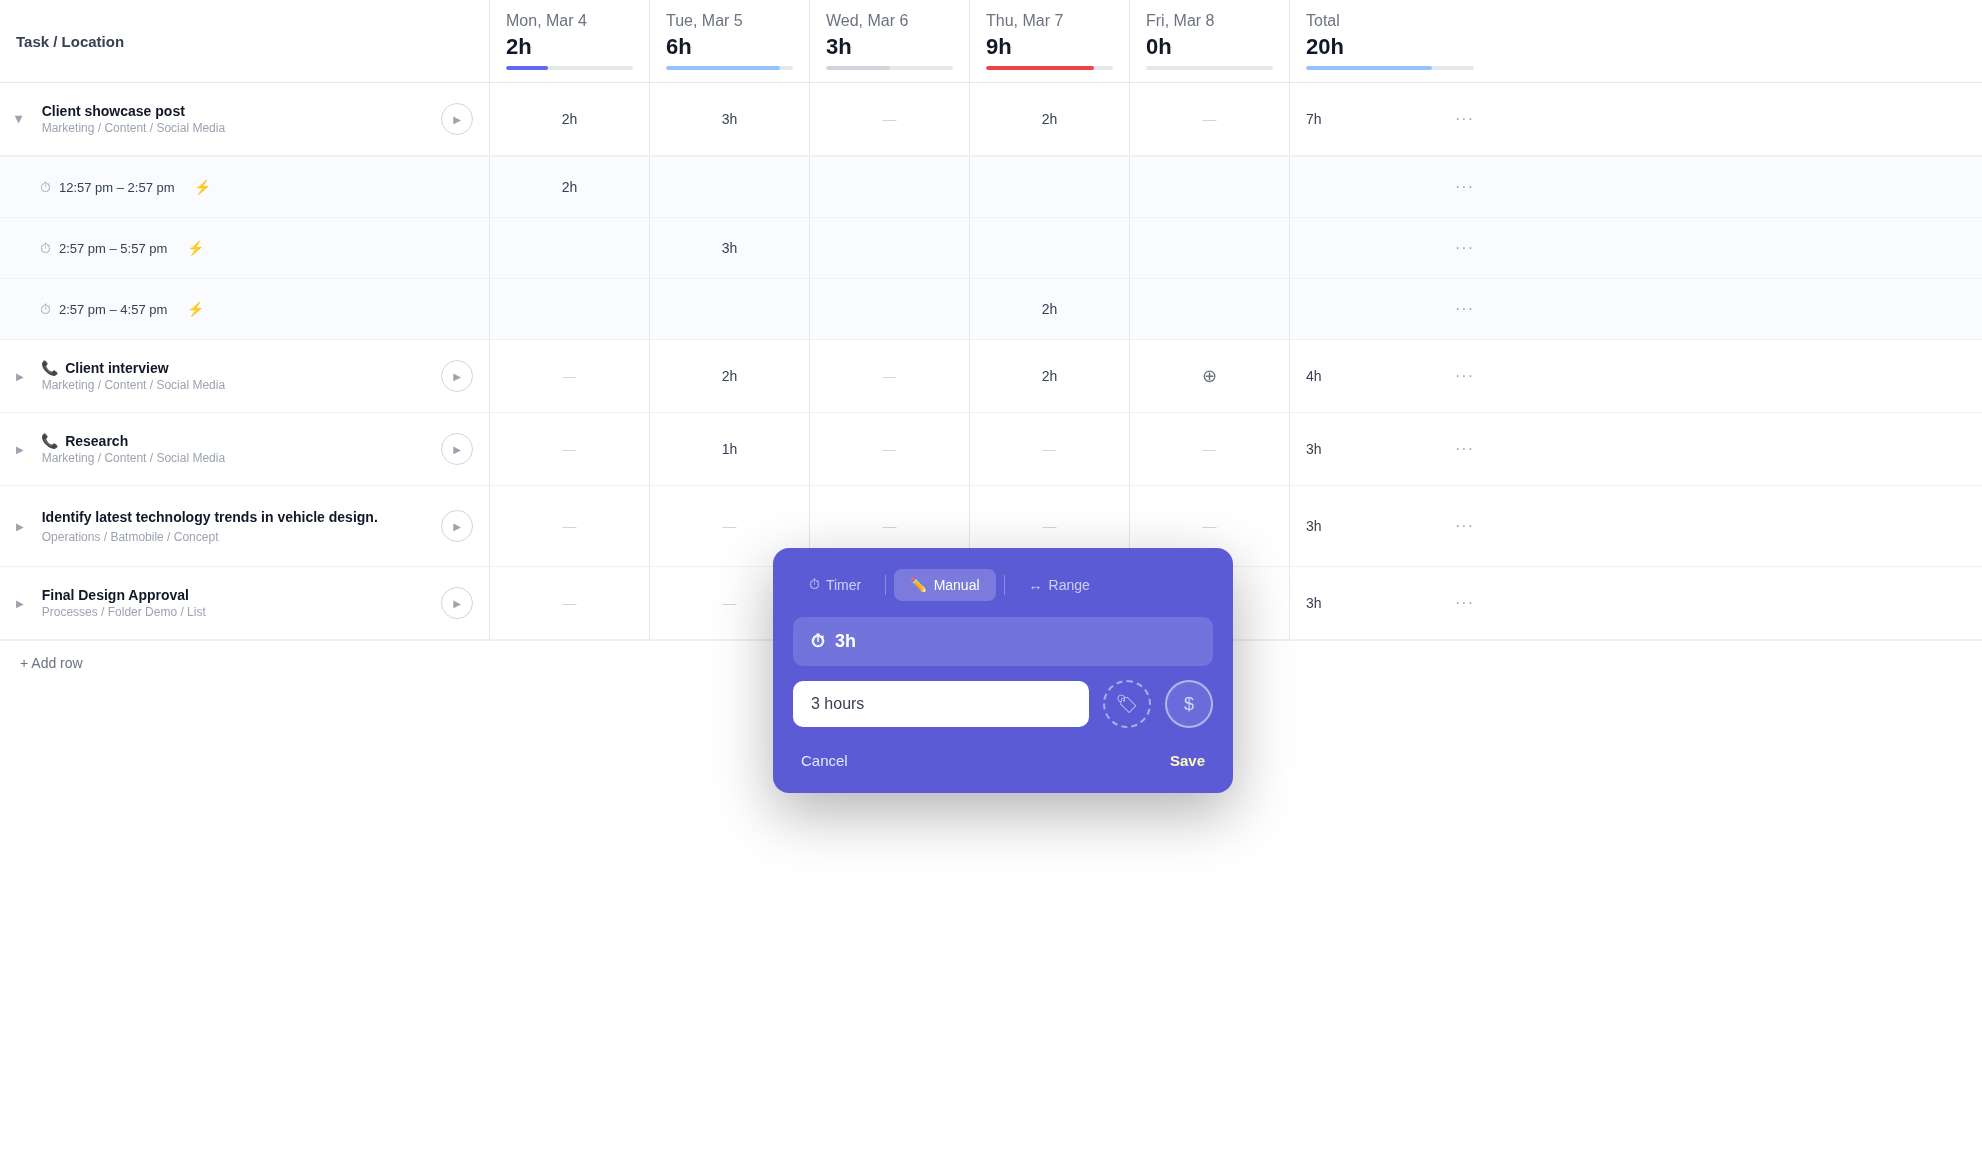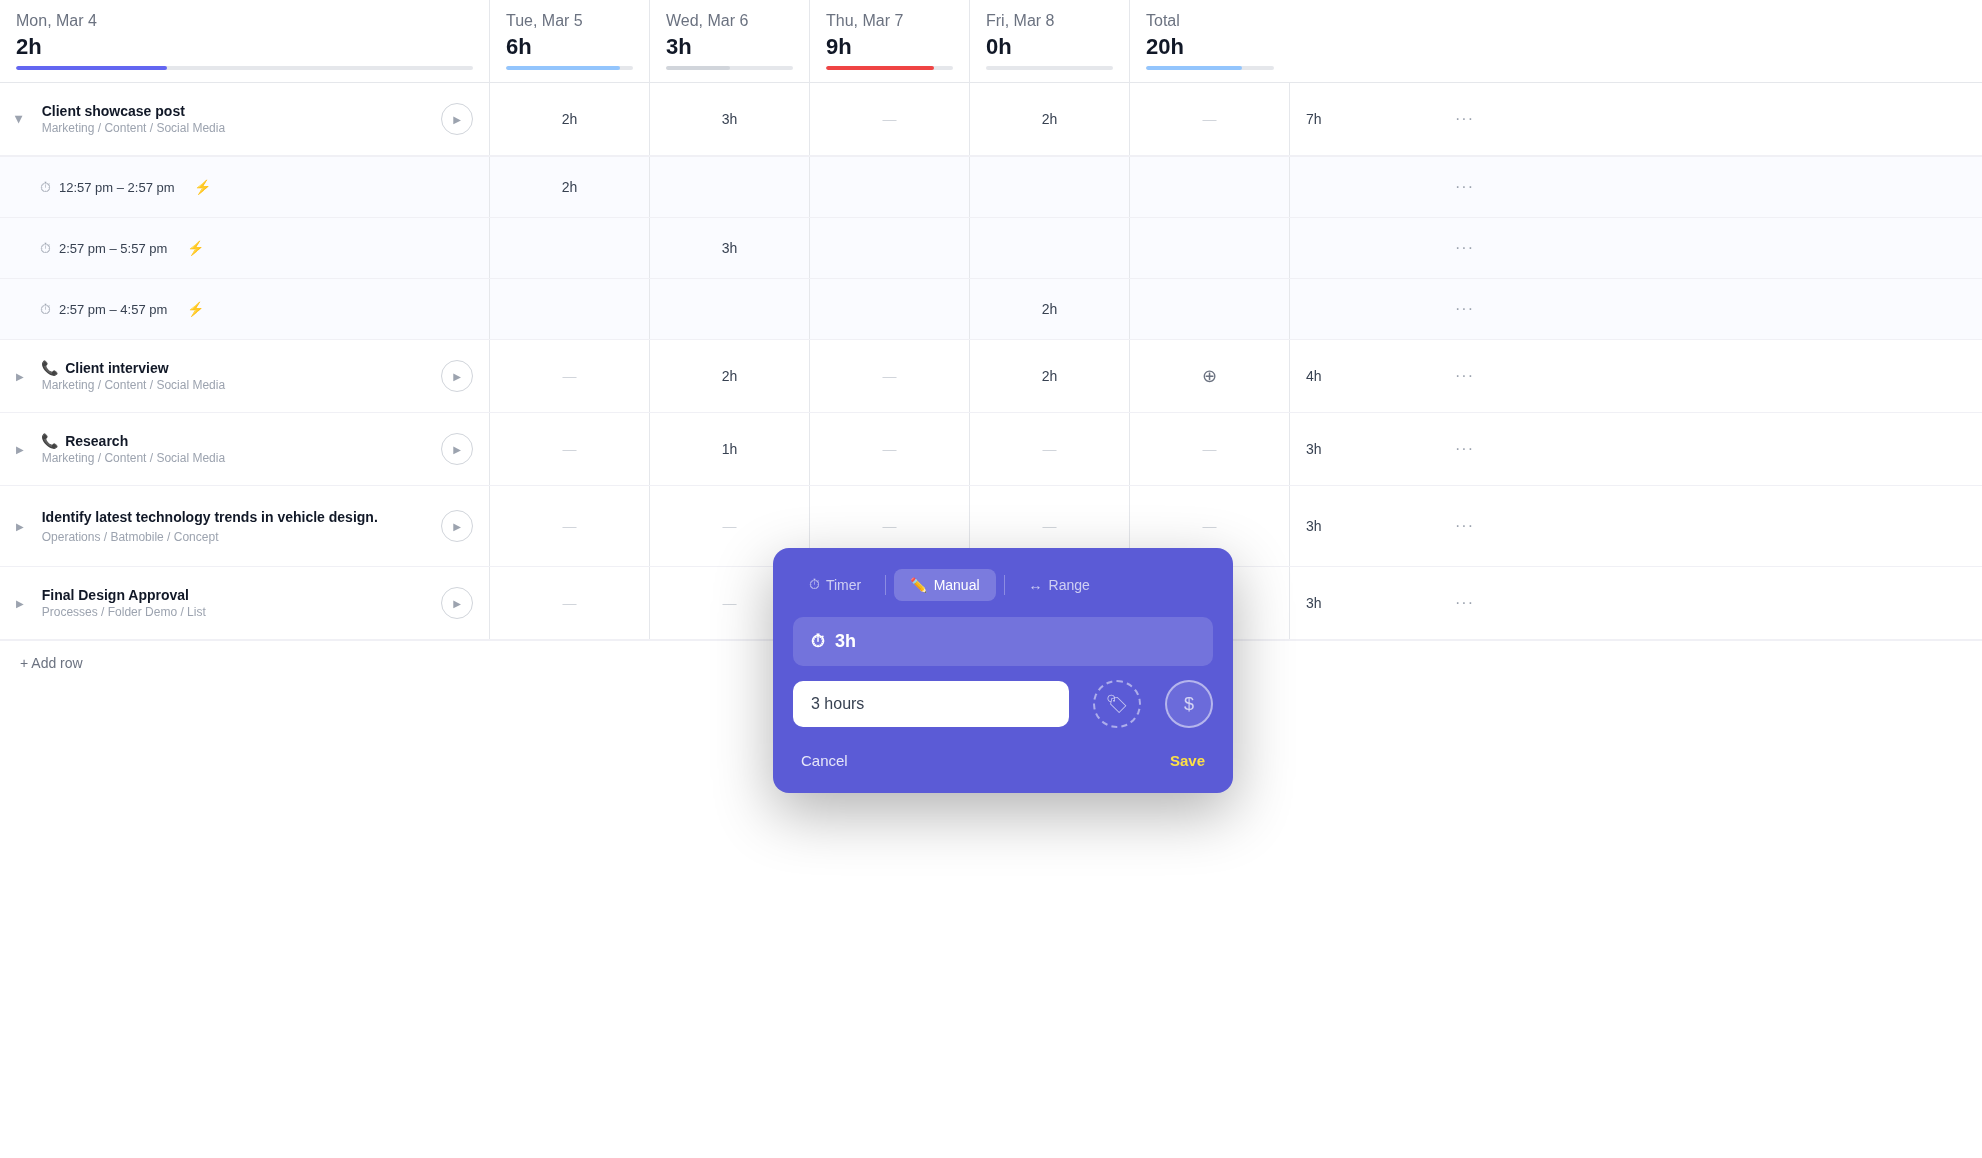--- a/index.html
+++ b/index.html
@@ -159,21 +159,21 @@
       background: rgba(255,255,255,0.15);
       border-radius: 10px;
       padding: 14px 18px;
       display: flex; align-items: center; gap: 10px;
       margin-bottom: 14px;
       color: #fff;
       font-size: 18px; font-weight: 600;
     }
 
     .popup-input-row {
-      display: flex; align-items: center; gap: 24px;
+      display: flex; align-items: center; gap: 14px;
       margin-bottom: 16px;
     }
     .popup-input {
       flex: 1;
       background: #fff;
       border: none;
       border-radius: 10px;
       padding: 14px 18px;
       font-size: 16px;
       color: #374151;
@@ -196,33 +196,36 @@
     .popup-actions {
       display: flex; justify-content: space-between;
       padding-top: 4px;
     }
     .popup-cancel, .popup-save {
       font-size: 15px; font-weight: 500;
       color: rgba(255,255,255,0.85);
       cursor: pointer;
       padding: 4px 8px;
     }
-    .popup-save { color: #fde047; font-weight: 600; }
+    .popup-save { color: #fef9c3; font-weight: 600; }
 
     
     .timer-add-icon {
       font-size: 18px; color: #6b7280;
     }
   </style>
 </head>
 <body>
 
 <div class="timesheet-container">
 
   <div class="header-row">
+    <div class="header-cell task-location-header">
+      <span>Task / Location</span>
+    </div>
 
     <div class="header-cell">
       <div class="header-label">Mon, Mar 4</div>
       <div class="header-hours">2h</div>
       <div class="progress-bar-container">
         <div class="progress-bar pb-blue" style="width:33%"></div>
       </div>
     </div>
 
     <div class="header-cell">

